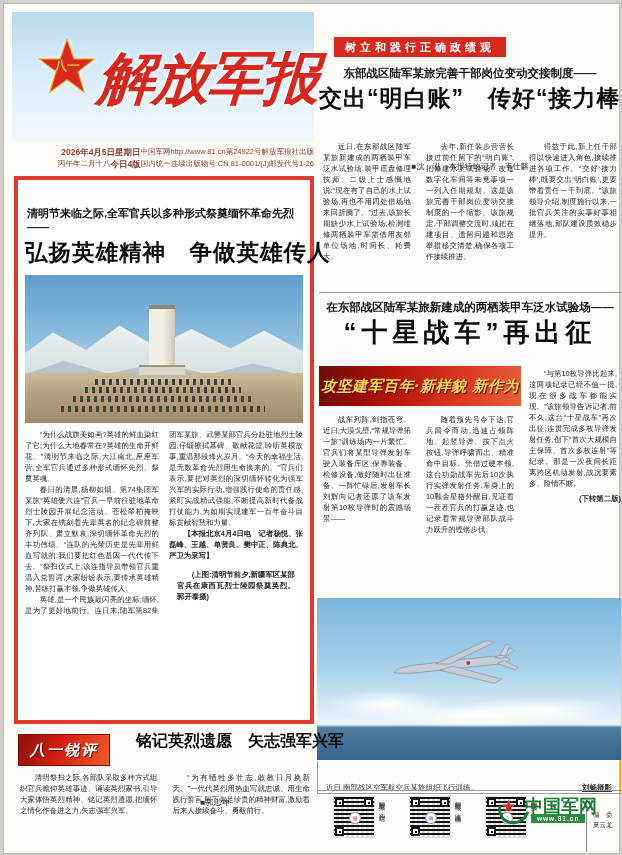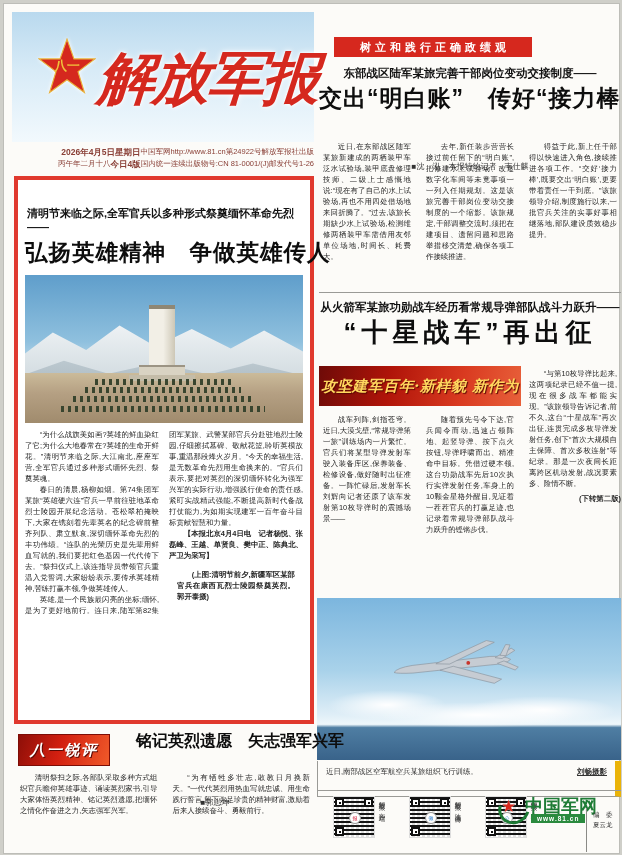--- a/index.html
+++ b/index.html
@@ -18,21 +18,21 @@
     font-family:"DejaVu Serif","Liberation Serif",serif;
     font-weight:bold;font-style:italic;font-size:57px;line-height:104px;text-align:center;
     color:#d5281e;letter-spacing:-2px;transform:skewX(-4deg);
     text-shadow:0 0 3px #ffffff,0 0 6px #ffffff;white-space:nowrap;}
   .dateline{position:absolute;left:8px;top:142px;width:302px;color:#8a4037;font-size:7.5px;line-height:12px;}
   .dl-row{display:flex;justify-content:flex-end;}
   .dl-b{font-weight:bold;font-size:8.5px;}
 
   
   .tr-banner{position:absolute;left:330px;top:33px;width:172px;height:20px;background:#d6281e;
-    color:#fff;font-weight:bold;font-size:11px;line-height:20px;letter-spacing:4px;padding-left:26px;}
+    color:#fff;font-weight:bold;font-size:11px;line-height:20px;text-align:center;letter-spacing:4px;}
   .tr-kicker{position:absolute;left:315px;top:62px;width:302px;text-align:center;
     font-weight:bold;font-size:11.5px;color:#111;}
   .tr-headline{position:absolute;left:315px;top:79px;width:302px;text-align:center;
     font-weight:bold;font-size:23px;color:#0d0d0d;letter-spacing:1px;white-space:nowrap;}
   .byline{font-size:8px;color:#333;text-align:center;margin-top:44px;}
   .tr-byline{position:absolute;left:315px;top:113px;width:302px;}
   .cols{position:absolute;display:flex;gap:7px;}
   .tr-cols{left:315px;top:133px;width:302px;height:150px;overflow:hidden;}
   .col{flex:1;text-align:justify;font-size:7.4px;line-height:11px;color:#262626;}
   .col p{margin:4px;text-indent:2em;}
@@ -52,23 +52,23 @@
   .red-banner span{font-family:"DejaVu Serif","Liberation Serif",serif;
     font-weight:bold;font-style:italic;font-size:15px;color:#ffd75e;
     text-shadow:1px 1px 1px #5a0803;white-space:nowrap;letter-spacing:0.5px;}
   .turn-note{font-weight:bold;text-indent:0;display:block;text-align:right;}
 
   
   .photo2{position:absolute;left:313px;top:594px;width:304px;height:162px;overflow:hidden;
     background:linear-gradient(180deg,#7cb6de 0%,#a9d2ea 45%,#dfeef7 72%,#eef7fb 78%,#4f7ea3 80%,#39638a 100%);}
   .cloud{position:absolute;background:radial-gradient(ellipse at center,#ffffff 0%,rgba(255,255,255,0) 70%);}
   .ac-svg{position:absolute;left:70px;top:38px;width:170px;height:60px;transform:rotate(-6deg);}
-  .p2-caption{position:absolute;left:313px;top:757px;width:304px;height:36px;
-    border-left:1px solid #9a9a96;border-right:6px solid #eab308;border-bottom:1px solid #9a9a96;
-    font-size:7.5px;color:#333;line-height:22px;padding:0 8px;box-sizing:border-box;
+  .p2-caption{position:absolute;left:313px;top:757px;width:304px;height:24px;
+    border-left:1px solid #9a9a96;border-right:1px solid #eab308;border-bottom:1px solid #9a9a96;
+    font-size:7.5px;color:#333;line-height:22px;padding:16px 8px;box-sizing:border-box;
     display:flex;justify-content:space-between;}
   .p2-credit{font-weight:bold;text-decoration:underline;}
 
   
   .lead-box{position:absolute;left:10px;top:172px;width:300px;height:548px;box-sizing:border-box;
     border:4px solid #e0392e;background:#fff;padding:24px 7px;}
   .lead-kicker{font-weight:bold;font-size:11px;color:#111;text-align:left;margin:2px 0 4px 2px;}
   .lead-headline{font-weight:bold;font-size:22.5px;color:#0d0d0d;text-align:center;letter-spacing:1px;
     margin-bottom:7px;white-space:nowrap;}
   .photo1{position:relative;width:278px;height:148px;overflow:hidden;
@@ -162,21 +162,21 @@
       </div>
     <div class="col">
         <p>去年,新任装步营营长接过前任留下的“明白账”,把修建水上试验场、改造数字化车间等未竟事项一一列入任期规划。这是该旅完善干部岗位变动交接制度的一个缩影。该旅规定,干部调整交流时,须把在建项目、遗留问题和思路举措移交清楚,确保各项工作接续推进。</p>
       </div>
     <div class="col">
         <p>得益于此,新上任干部得以快速进入角色,接续推进各项工作。“交好‘接力棒’,既要交出‘明白账’,更要带着责任一干到底。”该旅领导介绍,制度施行以来,一批官兵关注的实事好事相继落地,部队建设质效稳步提升。</p>
       </div>
   </div>
   <div class="h-rule" style="left:315px;top:288px;width:302px;"></div>
 
-  <div class="ms-kicker">从火箭军某旅功勋战车经历看常规导弹部队战斗力跃升——</div>
+  <div class="ms-kicker">在东部战区陆军某旅新建成的两栖装甲车泛水试验场——</div>
   <div class="ms-headline">“十星战车”再出征</div>
   <div class="byline ms-byline">■孙　波　本报记者　徐小龙</div>
   <div class="cols ms-cols">
     <div class="col pad-top">
         <p>战车列阵,剑指苍穹。近日,大漠戈壁,“常规导弹第一旅”训练场内一片繁忙。官兵们将某型导弹发射车驶入装备库区,保养装备、检修设备,做好随时出征准备。一阵忙碌后,发射车长刘辉向记者还原了该车发射第10枚导弹时的震撼场景——</p>
       </div>
     <div class="col pad-top">
         <p>随着预先号令下达,官兵闻令而动,迅速占领阵地、起竖导弹、按下点火按钮,导弹呼啸而出、精准命中目标。凭借过硬本领,这台功勋战车先后10次执行实弹发射任务,车身上的10颗金星格外醒目,见证着一茬茬官兵的打赢足迹,也记录着常规导弹部队战斗力跃升的铿锵步伐。</p>
       </div>
     <div class="col">

